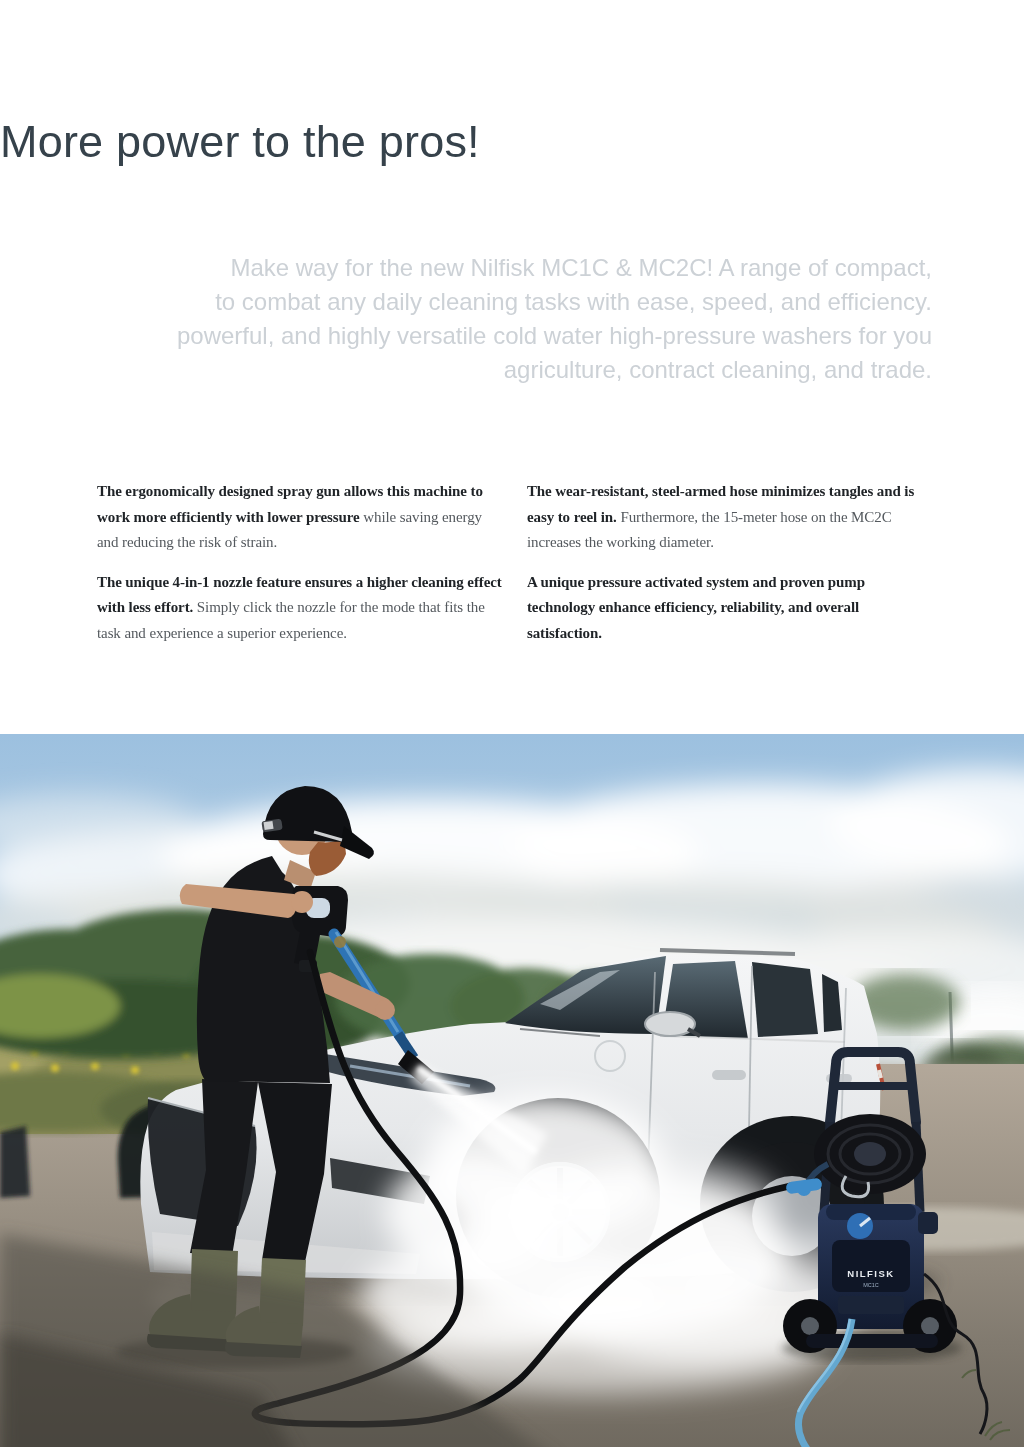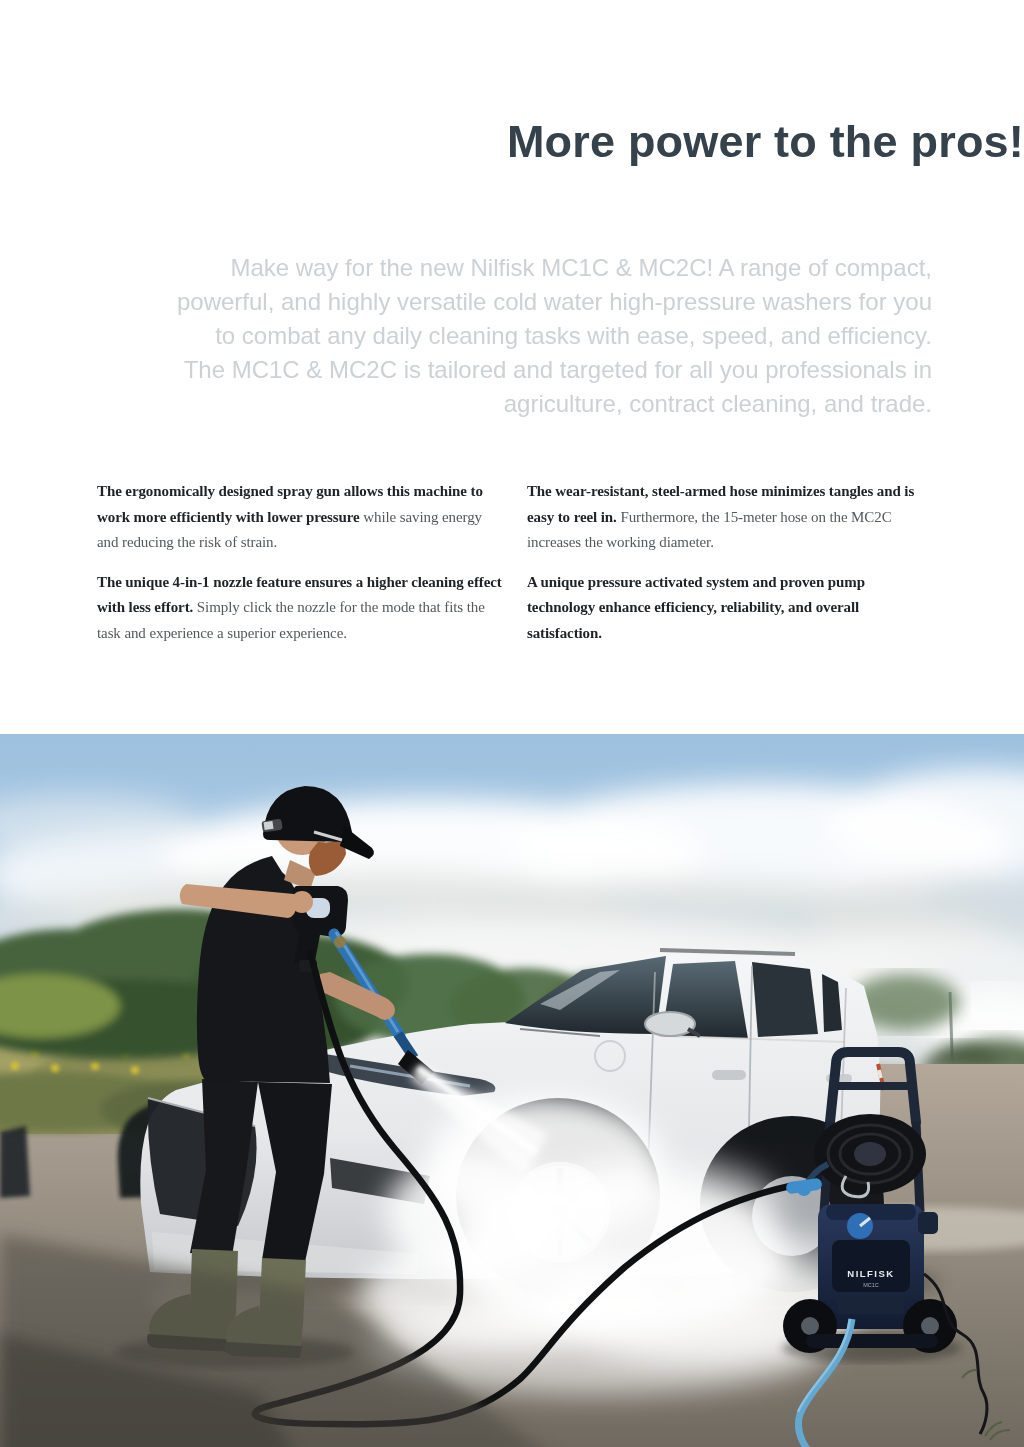--- a/index.html
+++ b/index.html
@@ -1,42 +1,41 @@
 <!DOCTYPE html>
 <html><head>
 <meta charset="utf-8">
 <style>
   html,body{margin:0;padding:0;background:#ffffff;}
   .page{position:relative;width:1024px;height:1447px;background:#ffffff;overflow:hidden;
         font-family:"Liberation Sans","DejaVu Sans",sans-serif;}
-  .title{position:absolute;top:116px;left:0;width:1024px;margin:0;text-align:right;
-         font-size:45px;font-weight:700;color:#36424b;letter-spacing:0.2px;}
+  .title{position:absolute;top:116px;left:0;width:1024px;margin:0;text-align:left;
+         font-size:45px;font-weight:400;color:#36424b;letter-spacing:0.2px;}
   .intro{position:absolute;top:251px;left:92px;width:840px;text-align:right;
          font-size:24px;line-height:34px;font-weight:300;color:#ccd1d6;}
   .cols{position:absolute;top:479px;left:97px;width:830px;display:flex;gap:16px;font-family:Liberation Serif, serif;}
   .col{font-size:15px;line-height:25.5px;color:#54595e;letter-spacing:-0.1px;}
   .col.left{width:410px;}
   .col.right{width:404px;margin-left:8px;}
   .col p{margin:0 0 14px 0;}
   .col strong{color:#1f2327;font-weight:700;}
   .photo{position:absolute;top:734px;left:0;width:1024px;height:729px;margin:0;}
   .photo svg{display:block;width:1024px;height:729px;}
 </style>
 </head>
 <body>
 
 <div class="page">
 
   <h1 class="title">More power to the pros!</h1>
 
   <div class="intro">
     <div>Make way for the new Nilfisk MC1C &amp; MC2C! A range of compact,</div>
+    <div>to combat any daily cleaning tasks with ease, speed, and efficiency.</div>
     <div>powerful, and highly versatile cold water high-pressure washers for you</div>
-    <div>to combat any daily cleaning tasks with ease, speed, and efficiency.</div>
-    <div>The MC1C &amp; MC2C is tailored and targeted for all you professionals in</div>
     <div>agriculture, contract cleaning, and trade.</div>
   </div>
 
   <div class="cols">
     <div class="col left">
       <p><strong>The ergonomically designed spray gun allows this machine to work more efficiently with lower pressure</strong> <span>while saving energy and reducing the risk of strain.</span></p>
       <p><strong>The unique 4-in-1 nozzle feature ensures a higher cleaning effect with less effort.</strong> <span>Simply click the nozzle for the mode that fits the task and experience a superior experience.</span></p>
     </div>
     <div class="col right">
       <p><strong>The wear-resistant, steel-armed hose minimizes tangles and is easy to reel in.</strong> <span>Furthermore, the 15-meter hose on the MC2C increases the working diameter.</span></p>

